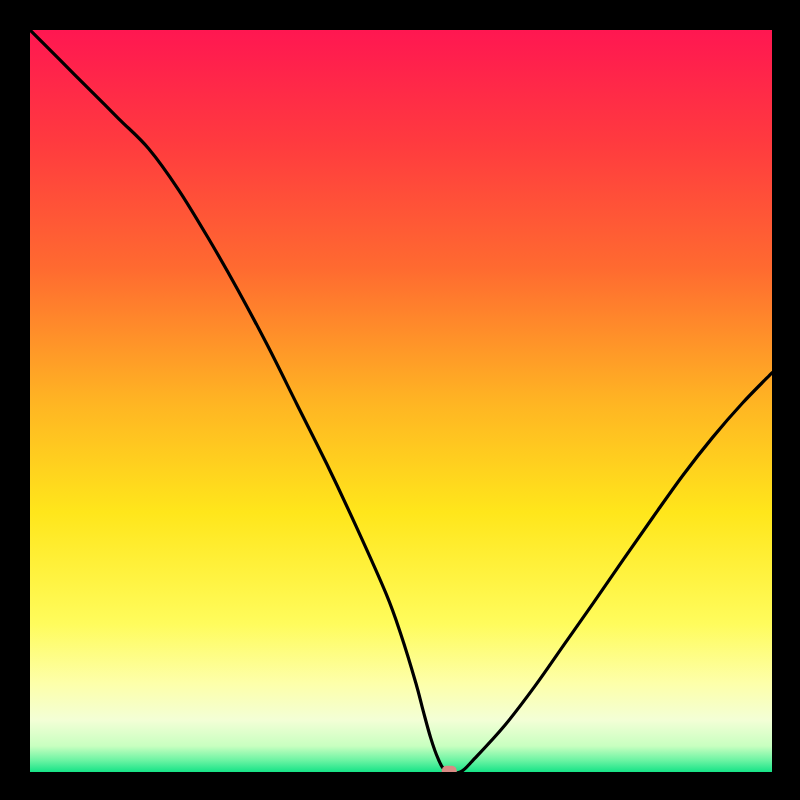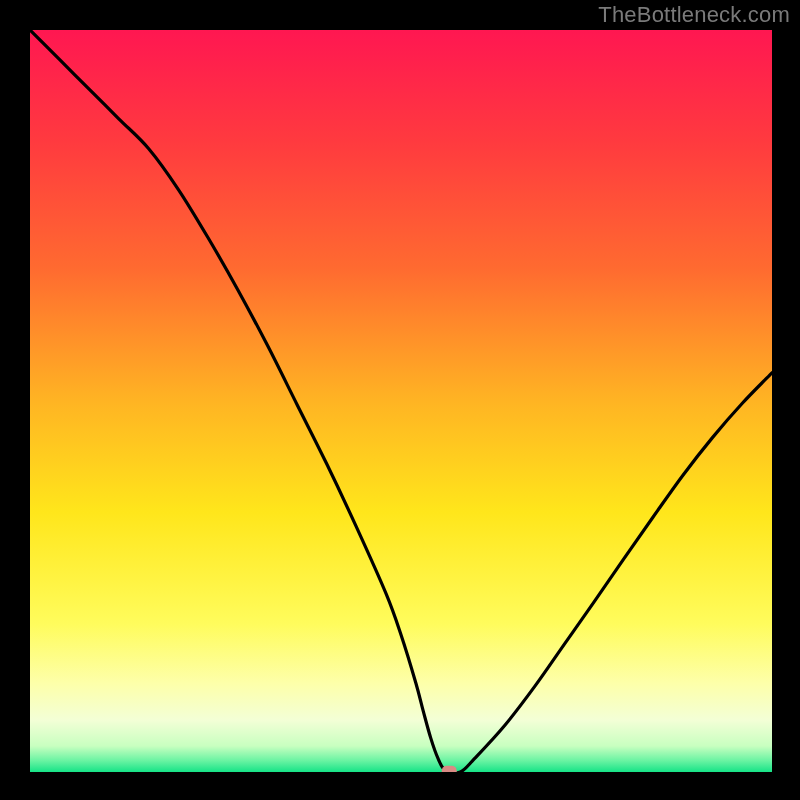--- a/index.html
+++ b/index.html
@@ -59,14 +59,13 @@
   </defs>
 
   <rect id="plot-bg" x="30" y="30" width="742" height="742" fill="url(#bg-grad)"></rect>
 
   <g clip-path="url(#plot-clip)">
     <path id="curve-path" fill="none" stroke="#000" stroke-width="3.2" stroke-linejoin="round" stroke-linecap="round" d="M 30.00 30.00 C 34.95 34.95, 49.79 49.79, 59.68 59.68 C 69.57 69.57, 79.47 79.47, 89.36 89.36 C 99.25 99.25, 109.15 109.15, 119.04 119.04 C 128.93 128.93, 138.83 136.97, 148.72 148.72 C 158.61 160.47, 168.51 174.69, 178.40 189.53 C 188.29 204.37, 198.19 221.07, 208.08 237.76 C 217.97 254.46, 227.87 271.77, 237.76 289.70 C 247.65 307.63, 257.55 326.18, 267.44 345.35 C 277.33 364.52, 287.23 384.92, 297.12 404.71 C 307.01 424.50, 316.91 443.67, 326.80 464.07 C 336.69 484.47, 346.59 505.50, 356.48 527.14 C 366.37 548.78, 378.74 575.99, 386.16 593.92 C 393.58 611.85, 396.05 619.89, 401.00 634.73 C 405.95 649.57, 412.13 670.22, 415.84 682.96 C 419.55 695.70, 420.79 702.00, 423.26 711.16 C 425.73 720.31, 428.21 729.95, 430.68 737.87 C 433.15 745.78, 435.63 753.20, 438.10 758.64 C 440.57 764.09, 441.81 768.29, 445.52 770.52 C 449.23 772.74, 455.41 774.10, 460.36 772.00 C 465.31 769.90, 467.78 765.69, 475.20 757.90 C 482.62 750.11, 494.99 737.13, 504.88 725.25 C 514.77 713.38, 524.67 700.15, 534.56 686.67 C 544.45 673.19, 554.35 658.47, 564.24 644.38 C 574.13 630.28, 584.03 616.30, 593.92 602.08 C 603.81 587.86, 613.71 573.27, 623.60 559.05 C 633.49 544.82, 643.39 530.73, 653.28 516.75 C 663.17 502.78, 673.07 488.43, 682.96 475.20 C 692.85 461.97, 702.75 449.35, 712.64 437.36 C 722.53 425.36, 732.43 413.98, 742.32 403.23 C 752.21 392.47, 767.05 377.87, 772.00 372.80"></path>
     <rect id="marker-dot" rx="5" ry="5" width="15" height="11" x="441.73" y="765.76" fill="#d98a84"></rect>
   </g>
 </svg>
 
-<div class="watermark">TheBottleneck.com</div>
 </div>
 
 </body></html>

